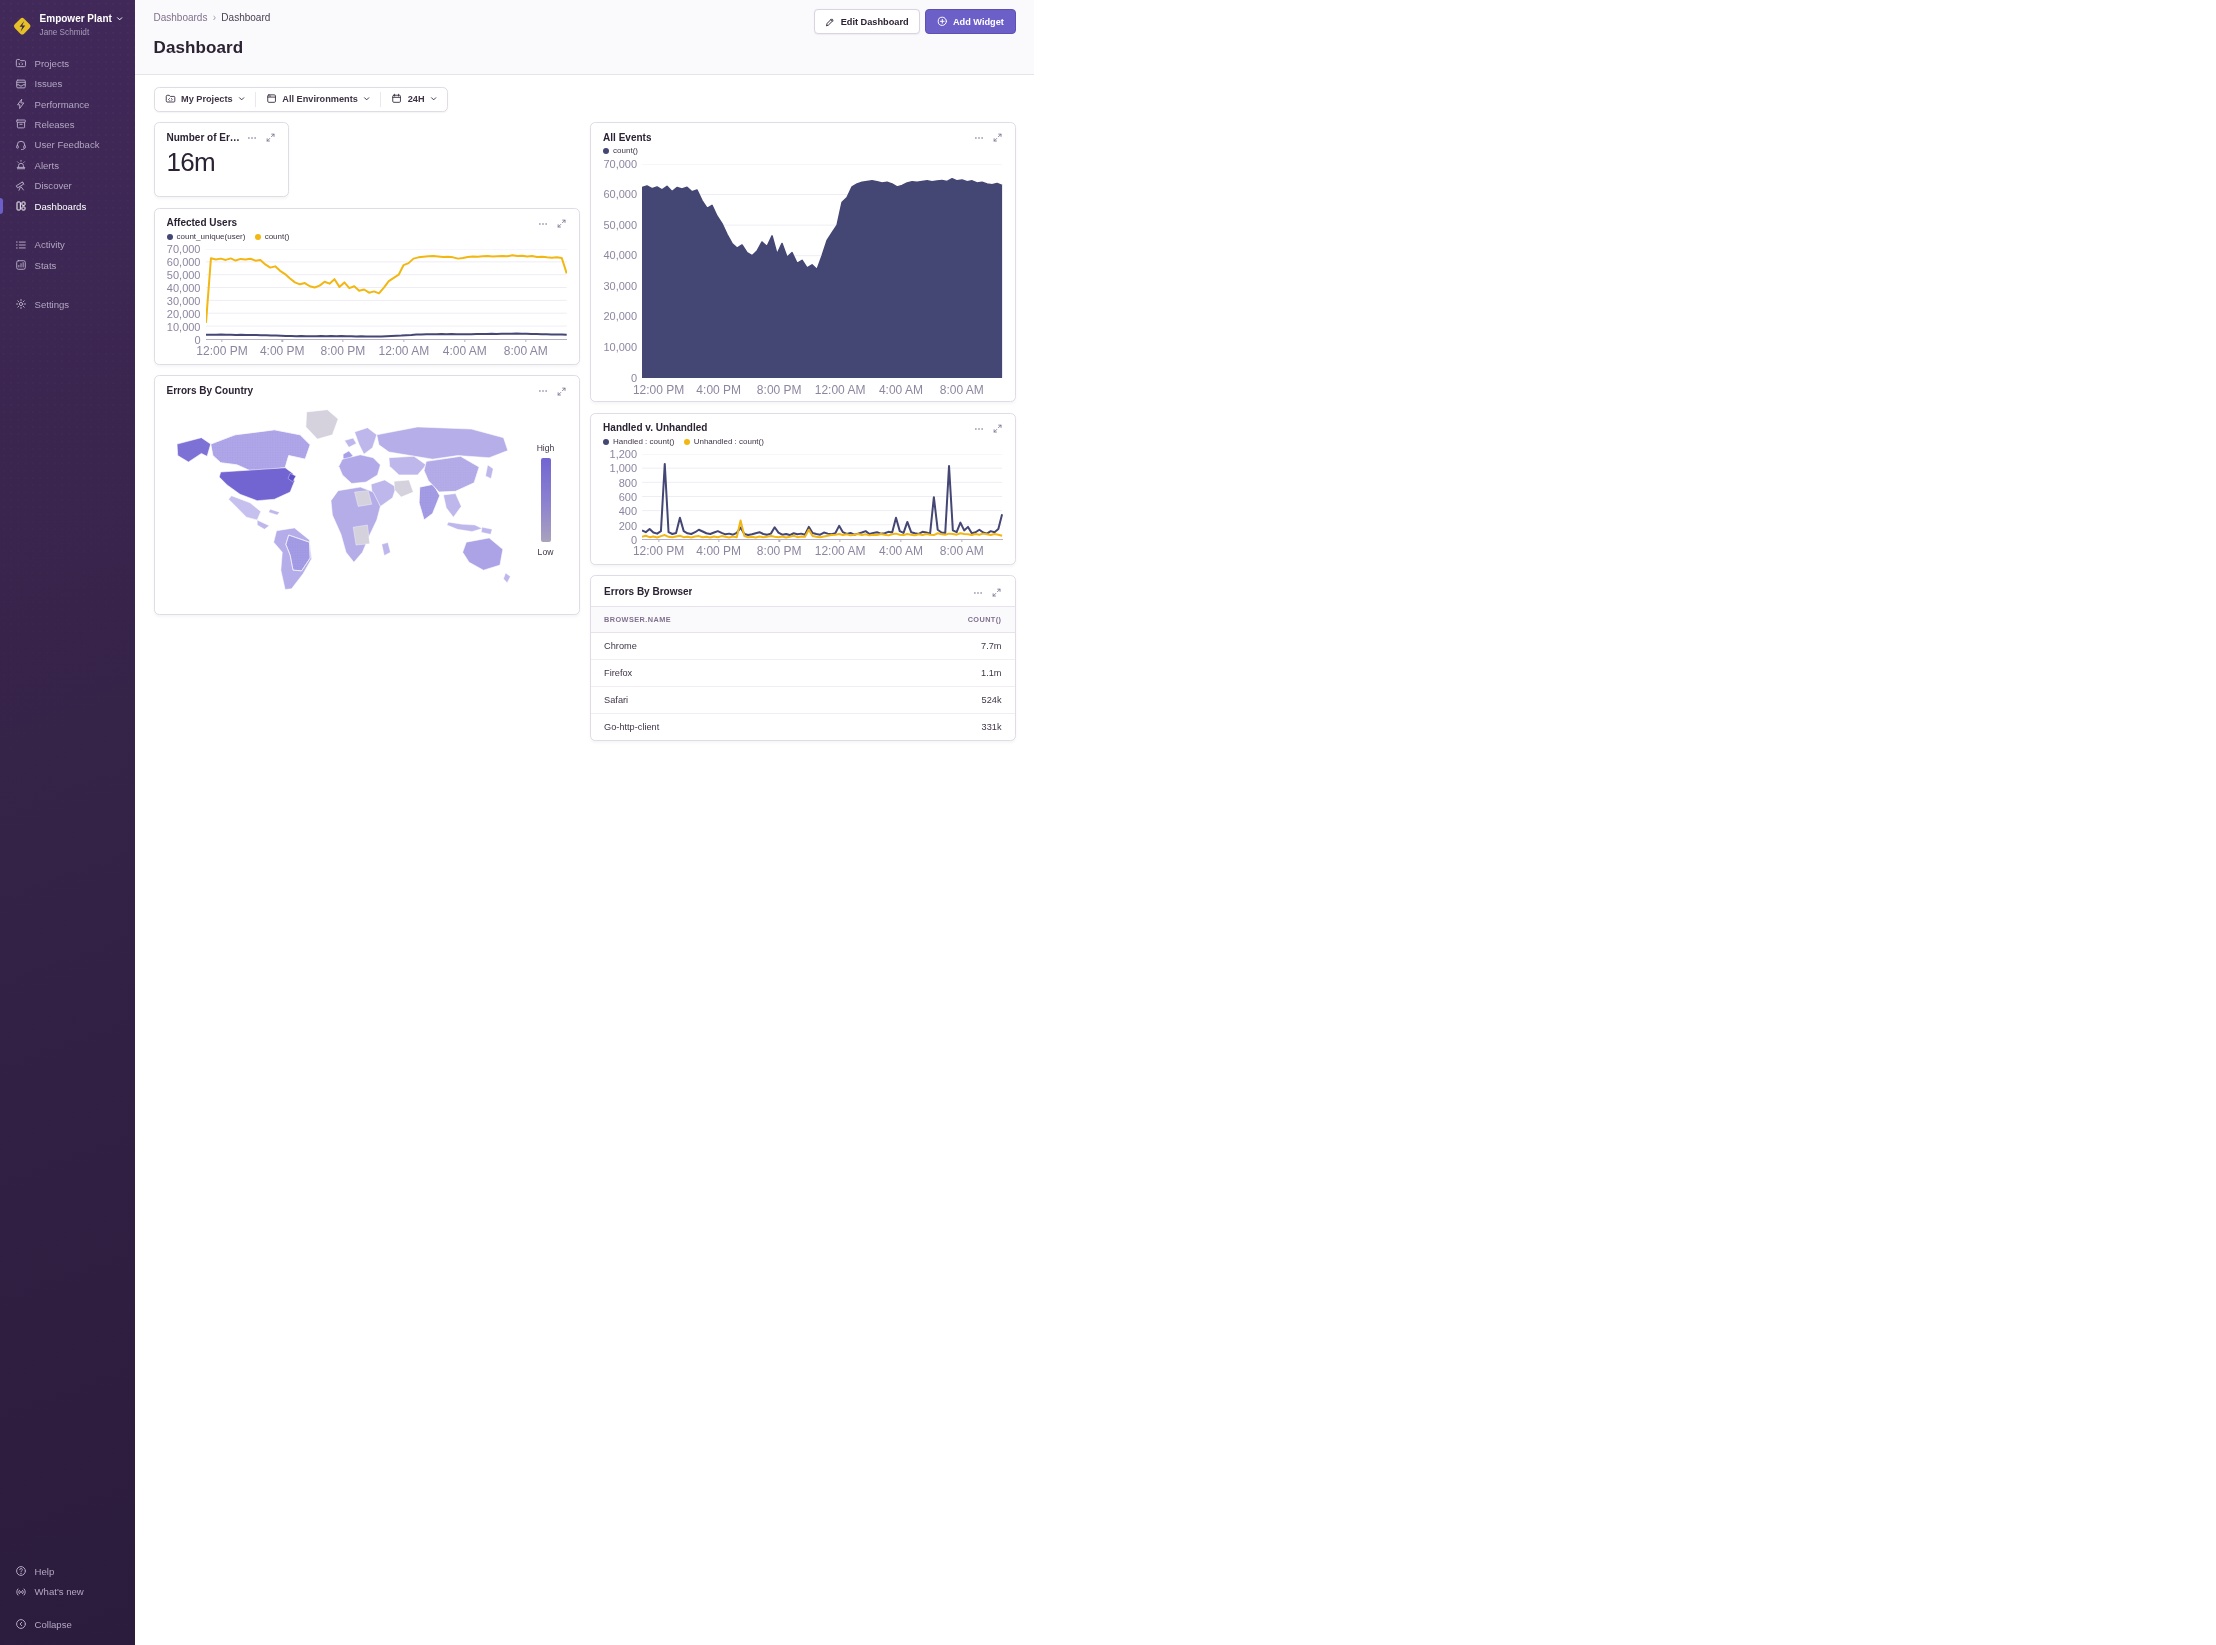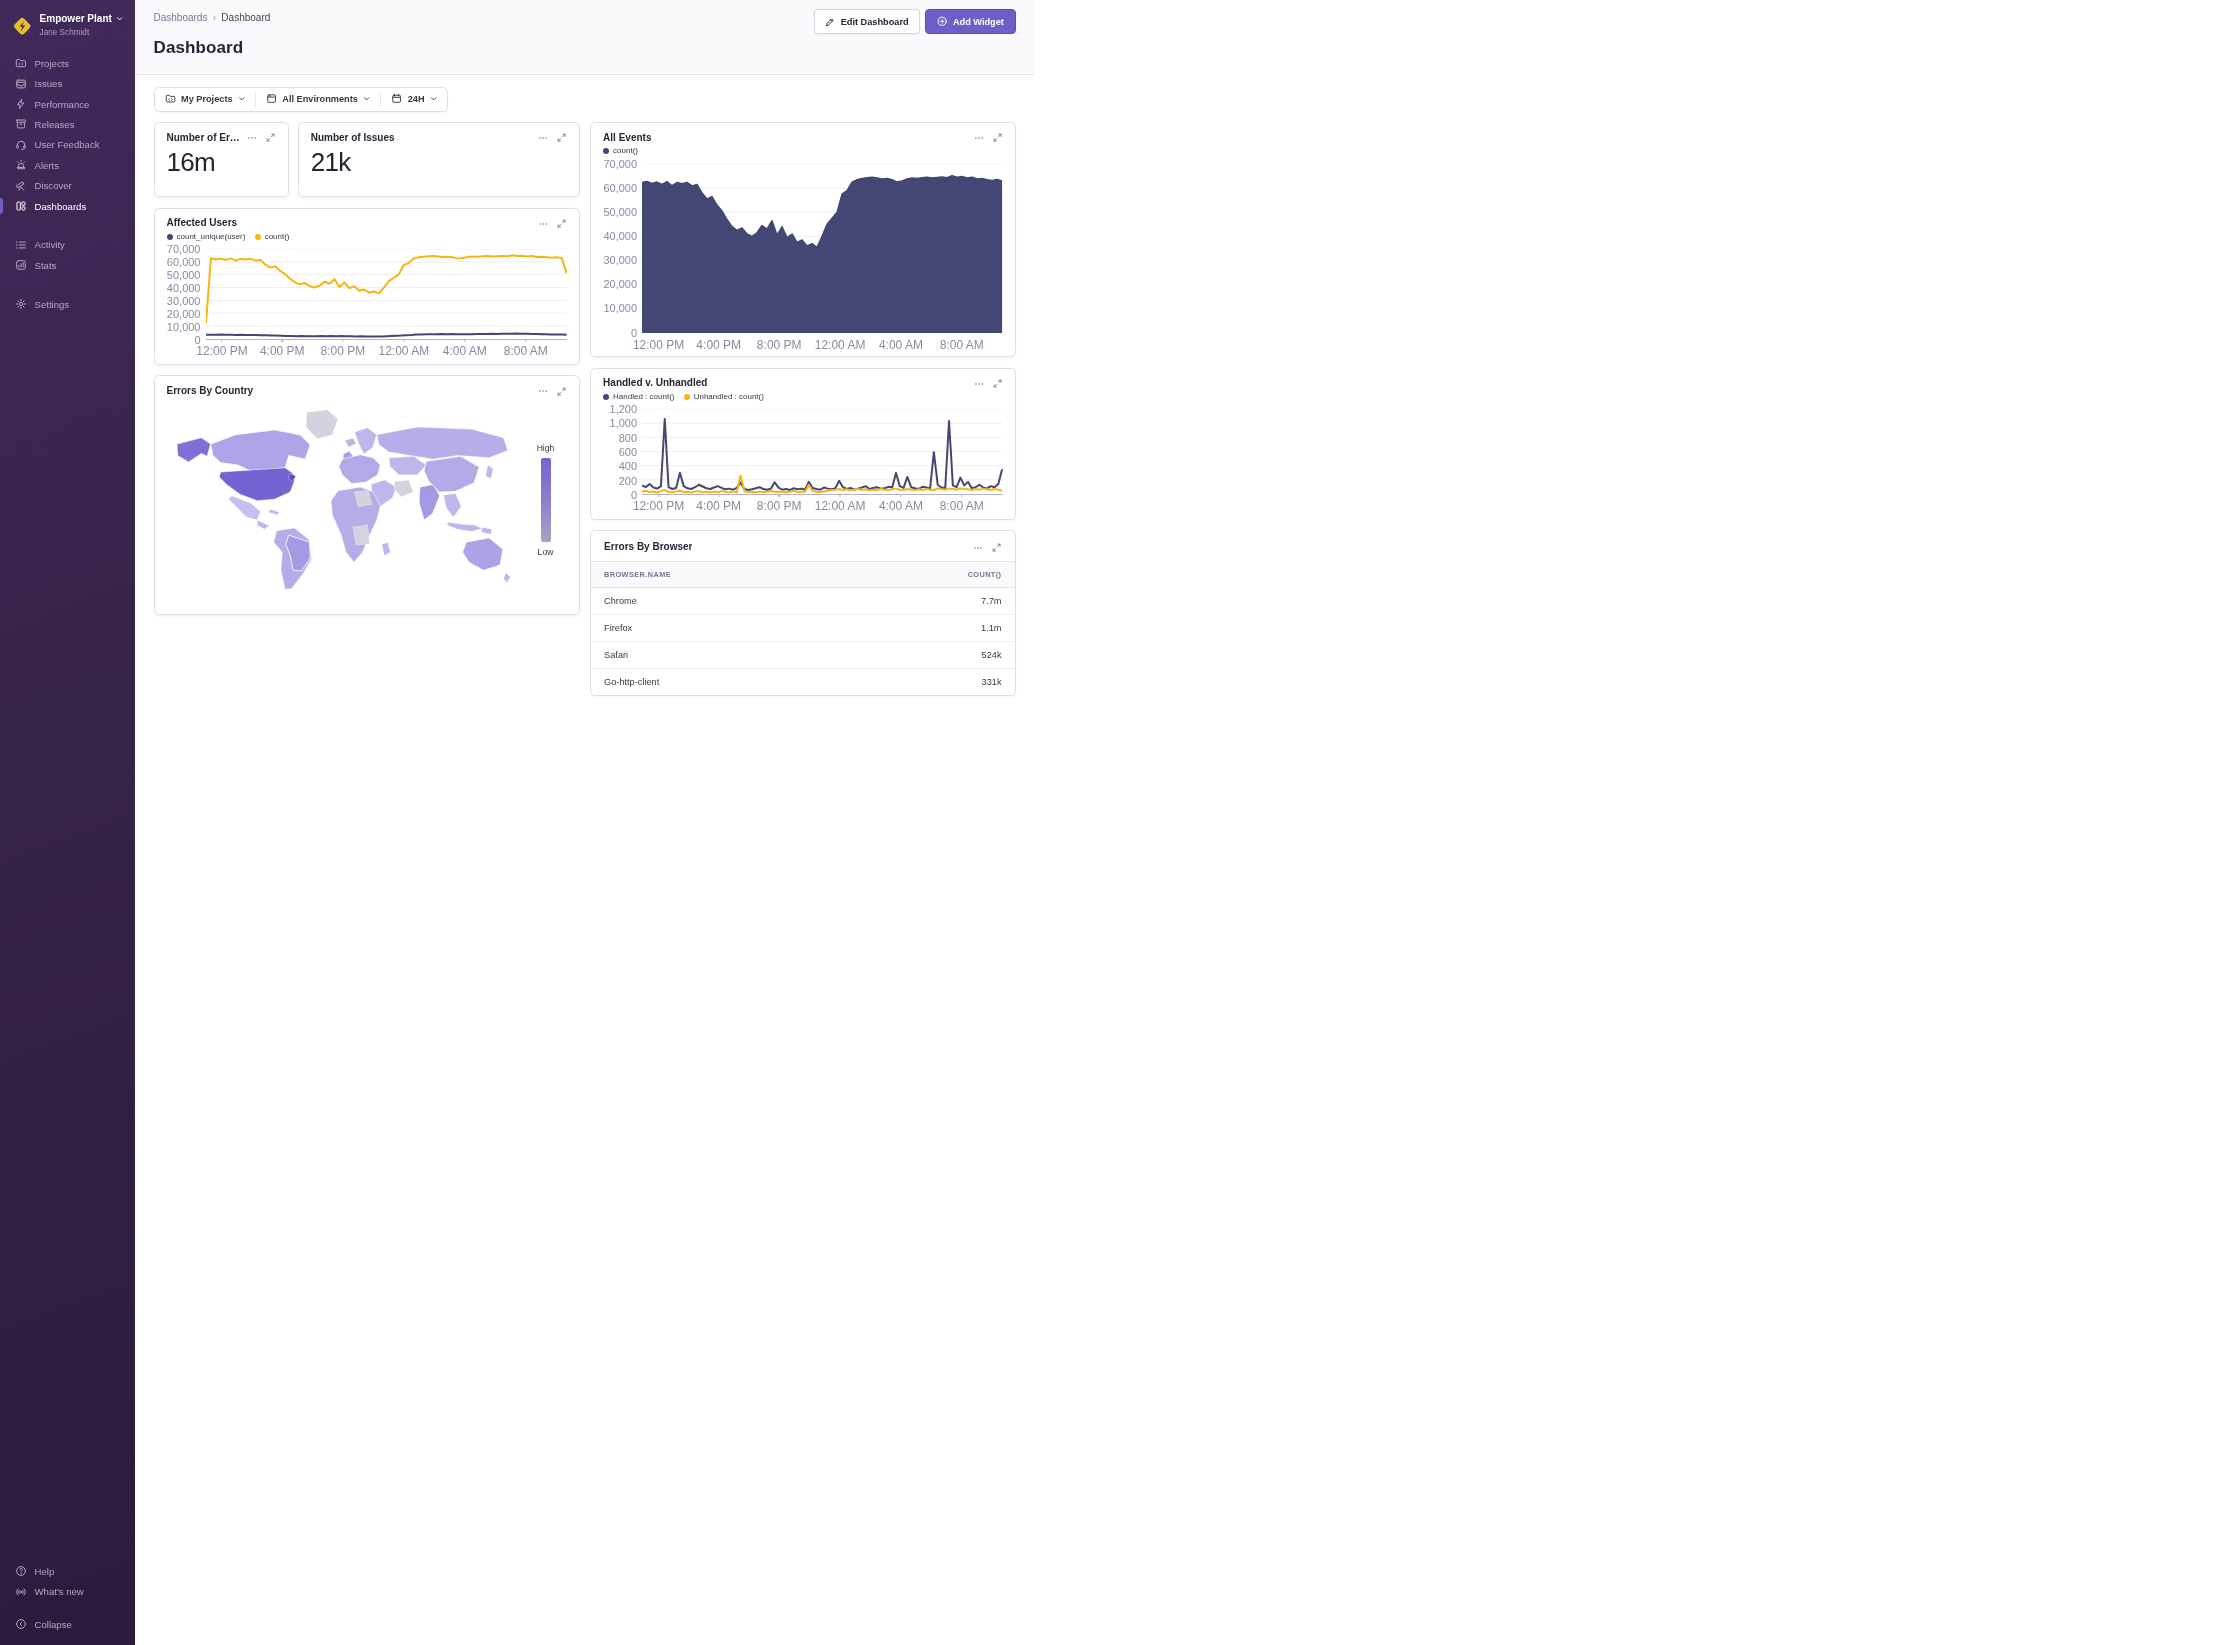--- a/index.html
+++ b/index.html
@@ -78,21 +78,21 @@
   .w-title{font-size:10px;font-weight:700;color:var(--ink);white-space:nowrap;overflow:hidden;text-overflow:ellipsis}
   .w-icons{display:flex;align-items:center;gap:9.2px;color:#7c7191;flex:0 0 auto;padding-top:1.3px}
   .w-icons .icon-btn{cursor:pointer;display:flex}
   .legend{display:flex;gap:9.2px;margin-top:2px;min-height:12px;align-items:center}
   .chip{display:flex;align-items:center;gap:4px;font-size:8px;color:var(--ink2)}
   .chip .dot{width:6px;height:6px;border-radius:50%}
 
   .card-num{height:75px}
   .big-number{font-size:26px;color:var(--ink);margin-top:4px;letter-spacing:-0.7px}
 
-  .card-events{height:235px}
+  .card-events{height:280px}
   .card-affected{height:157px}
   .card-handled{height:152px}
   .card-map{height:240px}
 
   .chart{display:flex;flex:1;margin-top:6.6px;margin-bottom:17px;min-height:0}
   .ylab{position:relative;width:34px;flex:0 0 34px;margin-right:5.3px}
   .ylab span{position:absolute;right:0;transform:translateY(-50%);font-size:11px;color:var(--axis);white-space:nowrap}
   .plot-wrap{flex:1;position:relative;min-width:0}
   .plot-wrap svg{position:absolute;inset:0;width:100%;height:100%;display:block}
   .plot-wrap.axised{border-bottom:1.3px solid #b7b0c4}
@@ -352,41 +352,20 @@
                   </span>
                 <span class="icon-btn">
                     <svg class="ic" viewBox="0 0 16 16" width="9.2" height="9.2" fill="none" stroke="currentColor" stroke-width="1.5" stroke-linecap="round" stroke-linejoin="round">
                       <path d="M9.5 6.5 L14 2 M10 2 h4 v4"></path>
                       <path d="M6.5 9.5 L2 14 M2 10 v4 h4"></path>
                     </svg>
                   </span>
               </span>
             </div>
             <div class="big-number">16m</div>
-          </div>
-          <div class="widget card-num" style="flex:1">
-            <div class="w-head">
-              <span class="w-title">Number of Issues</span>
-              <span class="w-icons">
-                <span class="icon-btn">
-                    <svg class="ic" viewBox="0 0 16 16" width="10" height="10" fill="currentColor">
-                      <circle cx="3" cy="8" r="1.3"></circle>
-                      <circle cx="8" cy="8" r="1.3"></circle>
-                      <circle cx="13" cy="8" r="1.3"></circle>
-                    </svg>
-                  </span>
-                <span class="icon-btn">
-                    <svg class="ic" viewBox="0 0 16 16" width="9.2" height="9.2" fill="none" stroke="currentColor" stroke-width="1.5" stroke-linecap="round" stroke-linejoin="round">
-                      <path d="M9.5 6.5 L14 2 M10 2 h4 v4"></path>
-                      <path d="M6.5 9.5 L2 14 M2 10 v4 h4"></path>
-                    </svg>
-                  </span>
-              </span>
-            </div>
-            <div class="big-number">21k</div>
           </div>
         </div>
 
         <div class="widget card-affected">
           <div class="w-head">
             <span class="w-title">Affected Users</span>
             <span class="w-icons">
               <span class="icon-btn">
                   <svg class="ic" viewBox="0 0 16 16" width="10" height="10" fill="currentColor">
                     <circle cx="3" cy="8" r="1.3"></circle>

